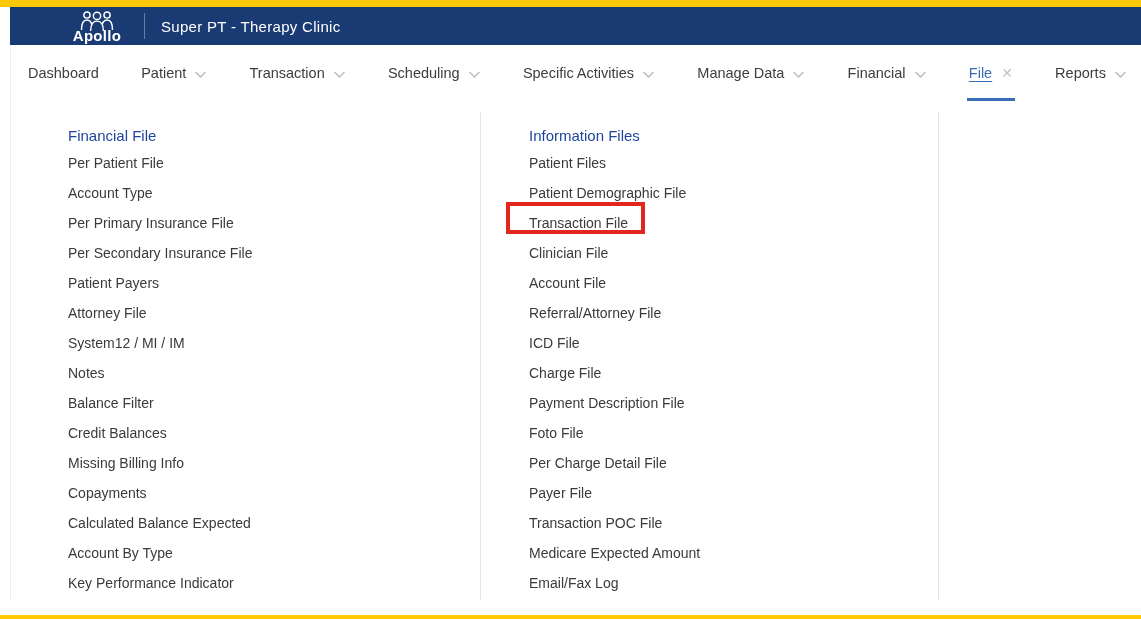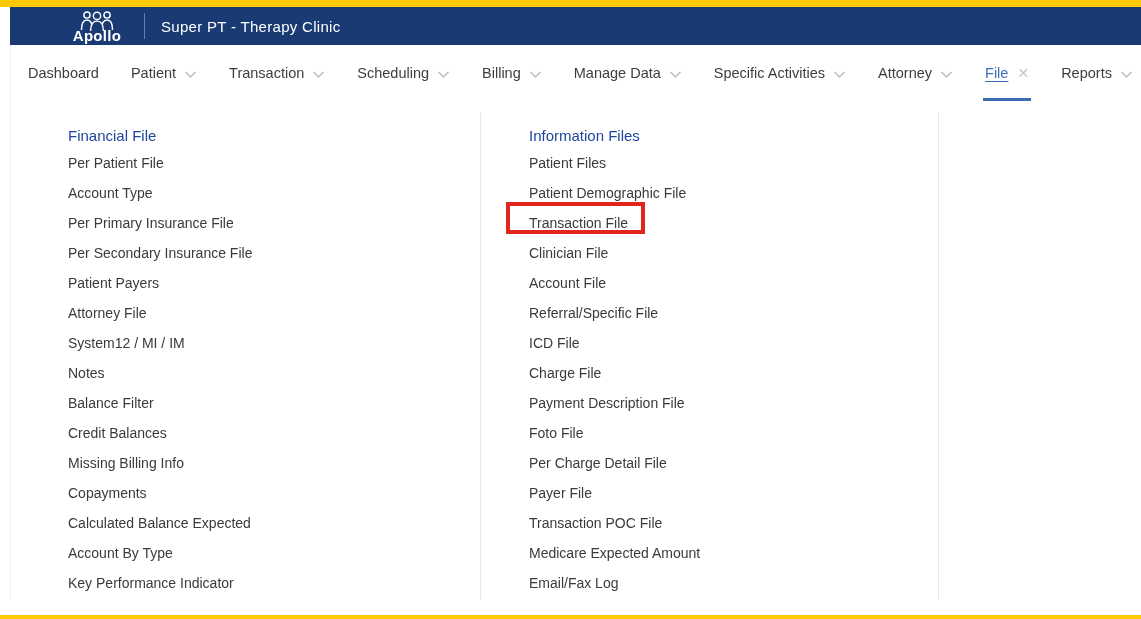--- a/index.html
+++ b/index.html
@@ -184,39 +184,33 @@
       <path d="M1.5 1 L6.5 6 L11.5 1" fill="none" stroke="#bdbdbd" stroke-width="1.5"></path>
     </svg>
   </div>
       <div class="nav-item">
     <span class="nav-label">Scheduling</span>
     <svg class="chevron" width="13" height="8" viewBox="0 0 13 8">
       <path d="M1.5 1 L6.5 6 L11.5 1" fill="none" stroke="#bdbdbd" stroke-width="1.5"></path>
     </svg>
   </div>
       <div class="nav-item">
-    <span class="nav-label">Billing</span>
+    <span class="nav-label">Specific Activities</span>
     <svg class="chevron" width="13" height="8" viewBox="0 0 13 8">
       <path d="M1.5 1 L6.5 6 L11.5 1" fill="none" stroke="#bdbdbd" stroke-width="1.5"></path>
     </svg>
   </div>
       <div class="nav-item">
     <span class="nav-label">Manage Data</span>
     <svg class="chevron" width="13" height="8" viewBox="0 0 13 8">
       <path d="M1.5 1 L6.5 6 L11.5 1" fill="none" stroke="#bdbdbd" stroke-width="1.5"></path>
     </svg>
   </div>
       <div class="nav-item">
-    <span class="nav-label">Specific Activities</span>
-    <svg class="chevron" width="13" height="8" viewBox="0 0 13 8">
-      <path d="M1.5 1 L6.5 6 L11.5 1" fill="none" stroke="#bdbdbd" stroke-width="1.5"></path>
-    </svg>
-  </div>
-      <div class="nav-item">
-    <span class="nav-label">Attorney</span>
+    <span class="nav-label">Financial</span>
     <svg class="chevron" width="13" height="8" viewBox="0 0 13 8">
       <path d="M1.5 1 L6.5 6 L11.5 1" fill="none" stroke="#bdbdbd" stroke-width="1.5"></path>
     </svg>
   </div>
       <div class="nav-item no-chevron active">
     <span class="nav-label">File</span>
 
   <span class="close-x">✕</span>
       </div>
       <div class="nav-item">
@@ -290,21 +284,21 @@
     <span class="menu-item-label">Transaction File</span>
   <div class="red-box"></div>
           </div>
           <div class="menu-item">
     <span class="menu-item-label">Clinician File</span>
   </div>
           <div class="menu-item">
     <span class="menu-item-label">Account File</span>
   </div>
           <div class="menu-item">
-    <span class="menu-item-label">Referral/Specific File</span>
+    <span class="menu-item-label">Referral/Attorney File</span>
   </div>
           <div class="menu-item">
     <span class="menu-item-label">ICD File</span>
   </div>
           <div class="menu-item">
     <span class="menu-item-label">Charge File</span>
   </div>
           <div class="menu-item">
     <span class="menu-item-label">Payment Description File</span>
   </div>

